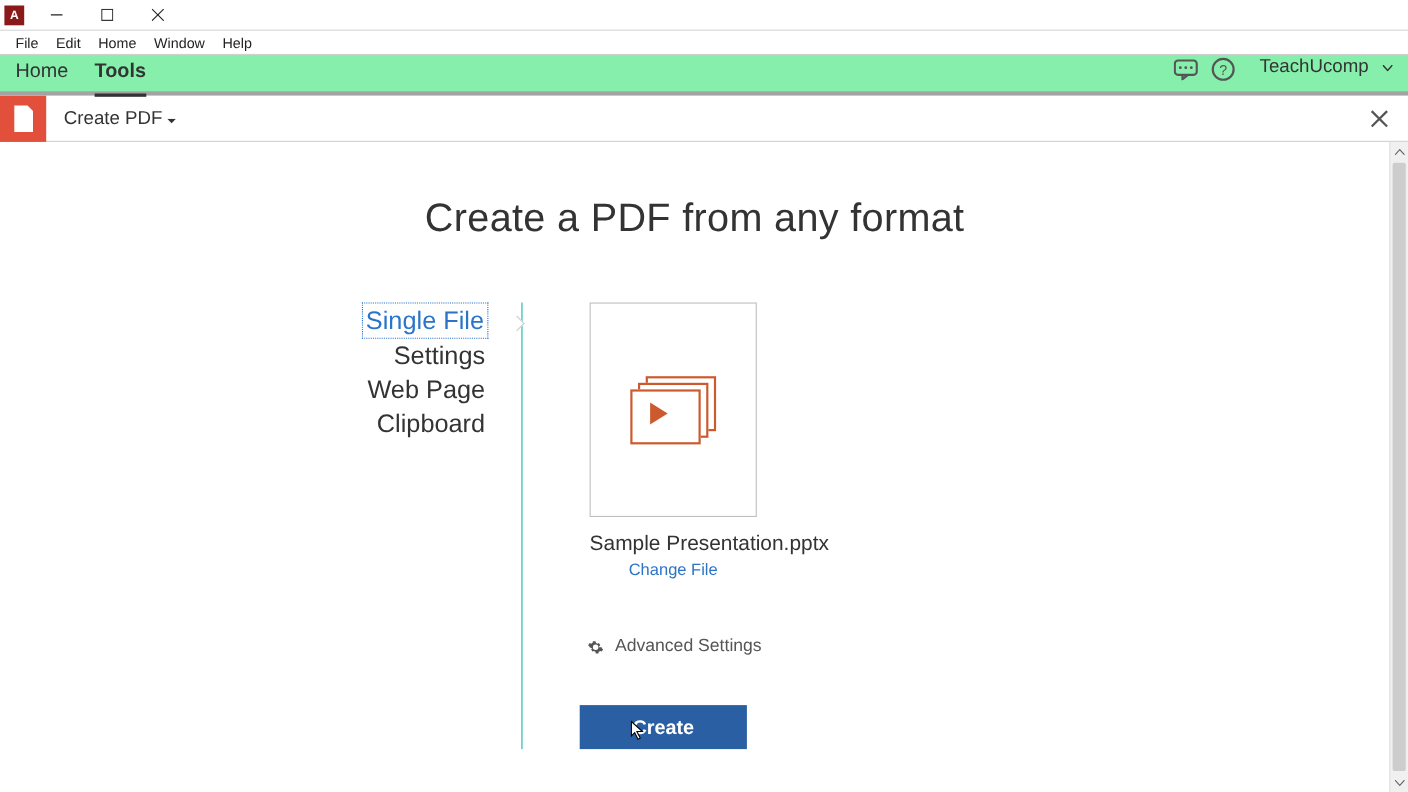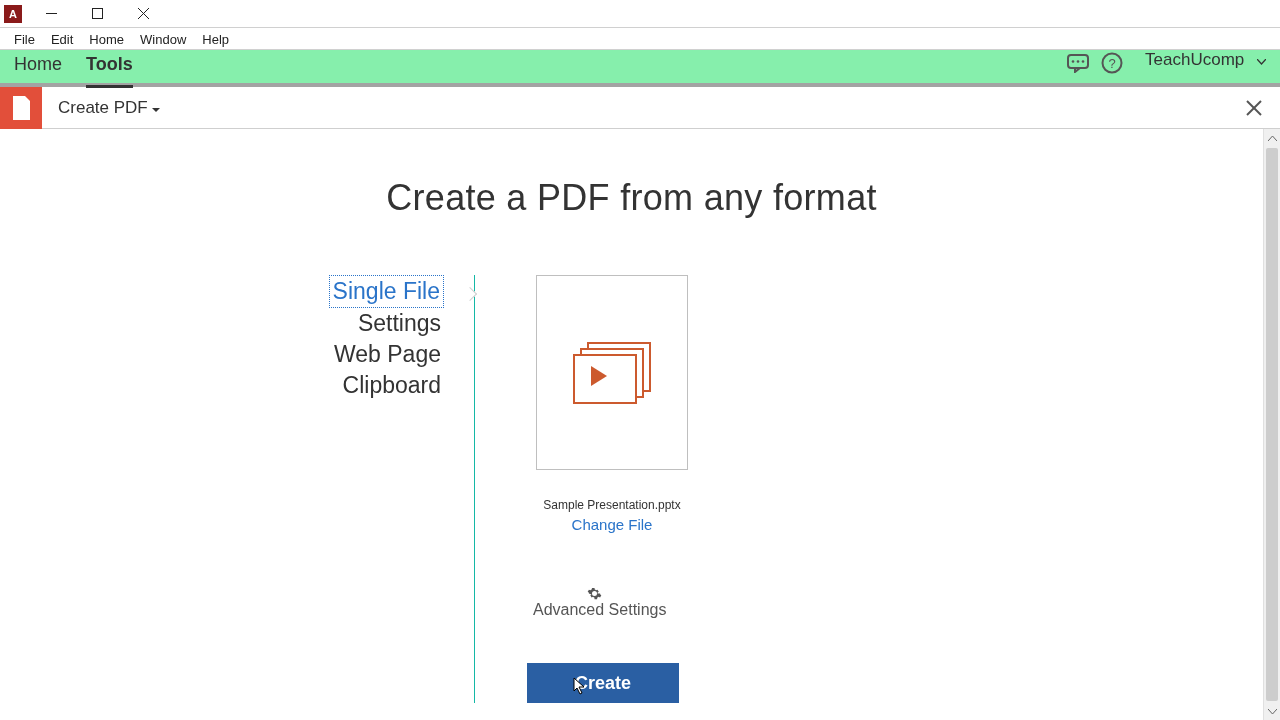--- a/index.html
+++ b/index.html
@@ -52,24 +52,24 @@
 .source-item.active { color:#2a74c9; border:1px dotted #2a74c9; }
 
 .right-col { flex:1; padding-left:52px; }
 .preview-box { width:152px; height:195px; border:1px solid #bfbfbf; margin-left:0; display:flex; align-items:center; justify-content:center; position:relative;}
 .pptx-stack { position:relative; width:78px; height:62px; }
 .pptx-stack .page { position:absolute; width:64px; height:50px; border:2px solid #cc5a2e; background:#fff;}
 .pptx-stack .p1{ top:0; left:14px;}
 .pptx-stack .p2{ top:6px; left:7px;}
 .pptx-stack .p3{ top:12px; left:0;}
 .pptx-stack .play { position:absolute; top:24px; left:18px; width:0; height:0; border-left:16px solid #cc5a2e; border-top:10px solid transparent; border-bottom:10px solid transparent;}
-.filename { font-size:12px; color:#333; margin-top:28px; width:152px; text-align:center; white-space:nowrap; margin-left:0;}
+.filename { font-size:19px; color:#333; margin-top:14px; width:152px; text-align:center; white-space:nowrap; margin-left:0;}
 .changefile { font-size:15px; color:#2a74c9; cursor:pointer; margin-top:4px; display:block; text-align:center; width:152px;}
 
-.adv-row { display:flex; align-items:center; margin-top:52px; margin-left:6px; cursor:pointer; color:#555;flex-direction:column;}
+.adv-row { display:flex; align-items:center; margin-top:52px; margin-left:6px; cursor:pointer; color:#555;}
 .adv-row .gear{ margin-right:10px; width:16px; height:16px; display:flex; align-items:center; justify-content:center;}
 .adv-row span{ font-size:16px;}
 
 .create-btn { width:152px; height:40px; background:#2a5fa3; color:#fff; font-size:18px; font-weight:600; border:none; cursor:pointer; margin-top:44px; display:flex; align-items:center; justify-content:center; position:relative;}
 .cursor-arrow{ position:absolute; left:46px; top:14px; width:0; height:0; }
 .cursor-arrow svg{ position:absolute; width:14px; height:18px;}
 
 .file-group{ width:170px; display:flex; flex-direction:column; align-items:center;}
 .right-inner{ display:flex; flex-direction:column; align-items:flex-start;}
 </style>

